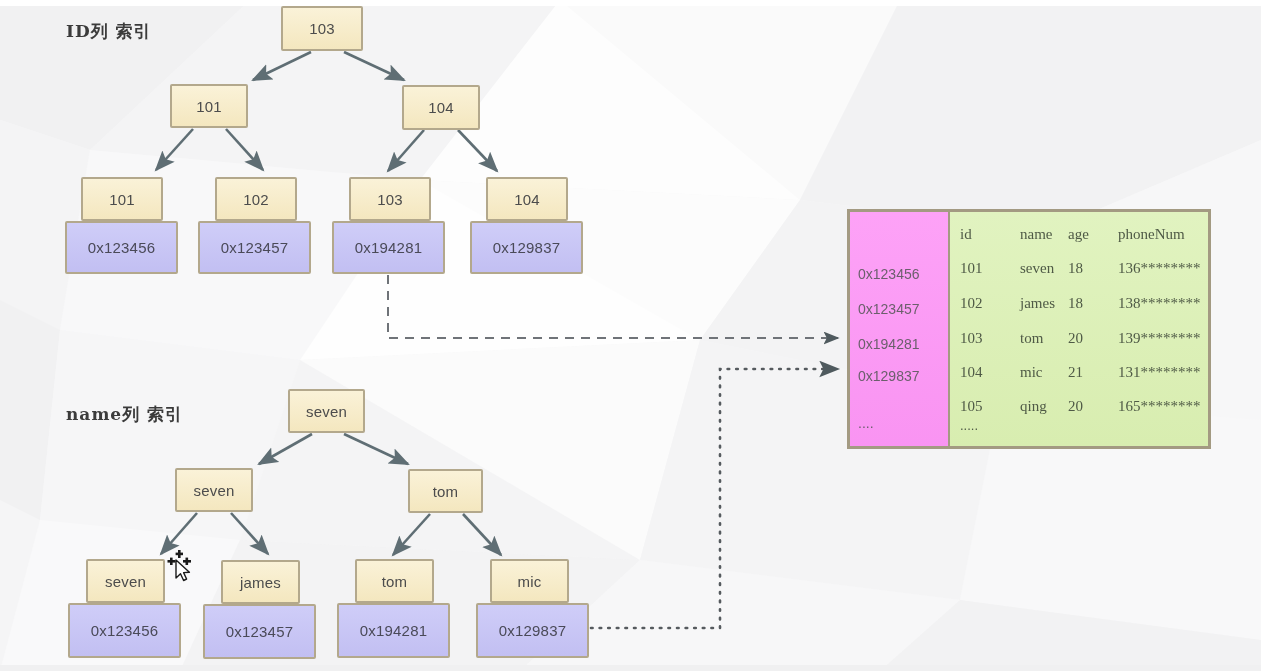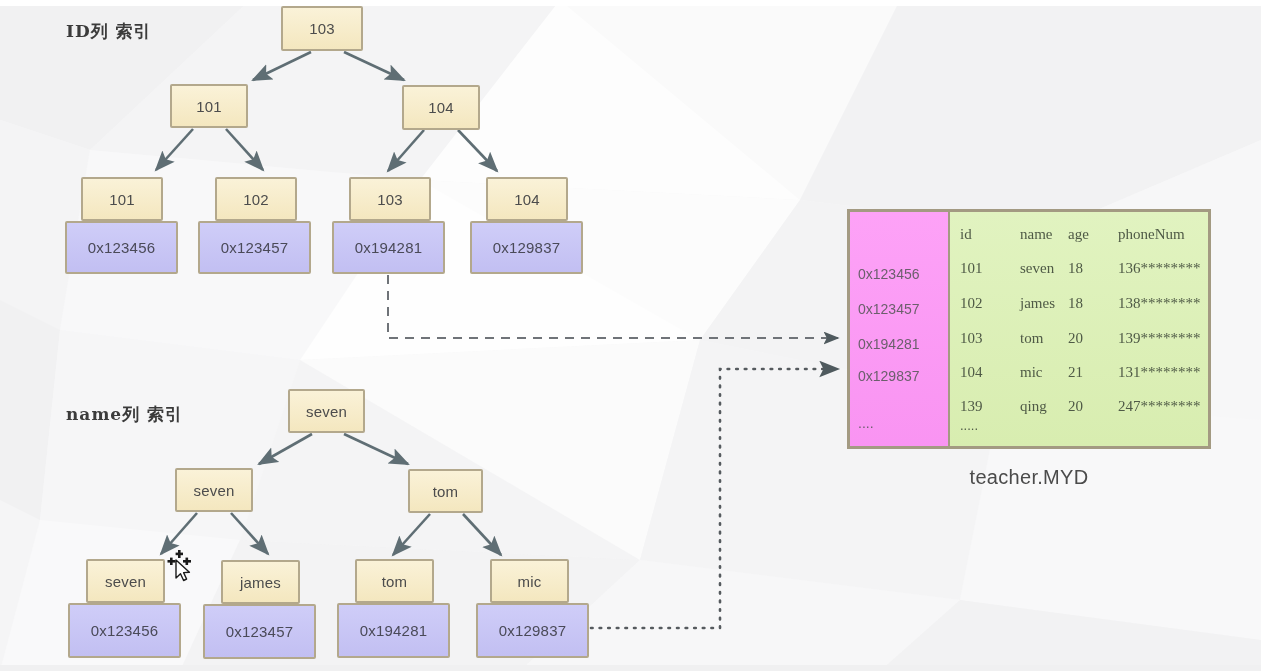--- a/index.html
+++ b/index.html
@@ -274,31 +274,30 @@
       </div>
 
       <div class="rowline" style="top:152px;">
         <span class="c-id">104</span>
         <span class="c-name">mic</span>
         <span class="c-age">21</span>
         <span class="c-phone stars">131********</span>
       </div>
 
       <div class="rowline" style="top:186px;">
-        <span class="c-id">139</span>
+        <span class="c-id">105</span>
         <span class="c-name">qing</span>
         <span class="c-age">20</span>
-        <span class="c-phone stars">247********</span>
+        <span class="c-phone stars">165********</span>
       </div>
 
       <div class="rowline" style="top:206px; font-size:13px;">.....</div>
     </div>
   </div>
 
-  <div id="datafile-label">teacher.MYD</div>
 
   <svg id="cursor" viewBox="0 0 30 32">
     <g fill="#1b1b1b">
       <rect x="11" y="0" width="2.6" height="8"></rect>
       <rect x="8.6" y="2.6" width="7.4" height="2.6"></rect>
       <rect x="0.5" y="10" width="8" height="2.6"></rect>
       <rect x="3" y="7.6" width="2.6" height="7.4"></rect>
       <rect x="16" y="10" width="8" height="2.6"></rect>
       <rect x="18.5" y="7.6" width="2.6" height="7.4"></rect>
     </g>

